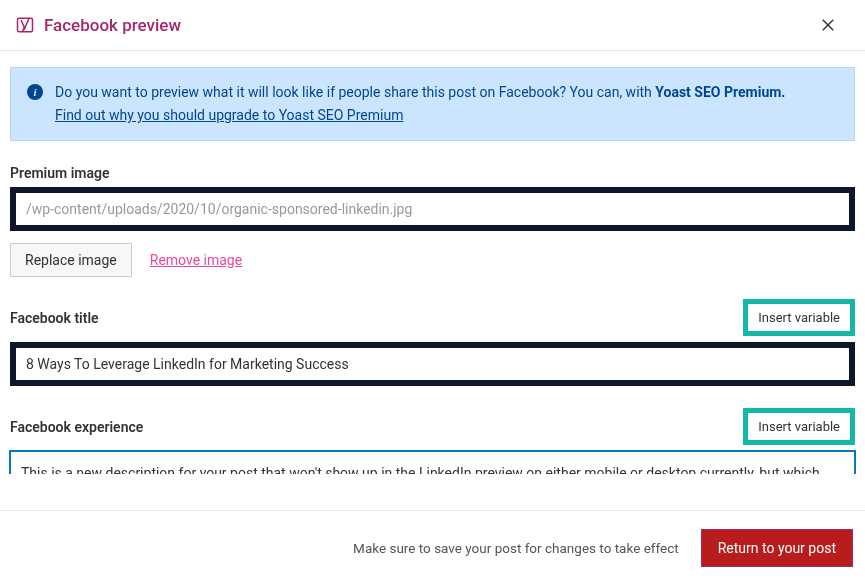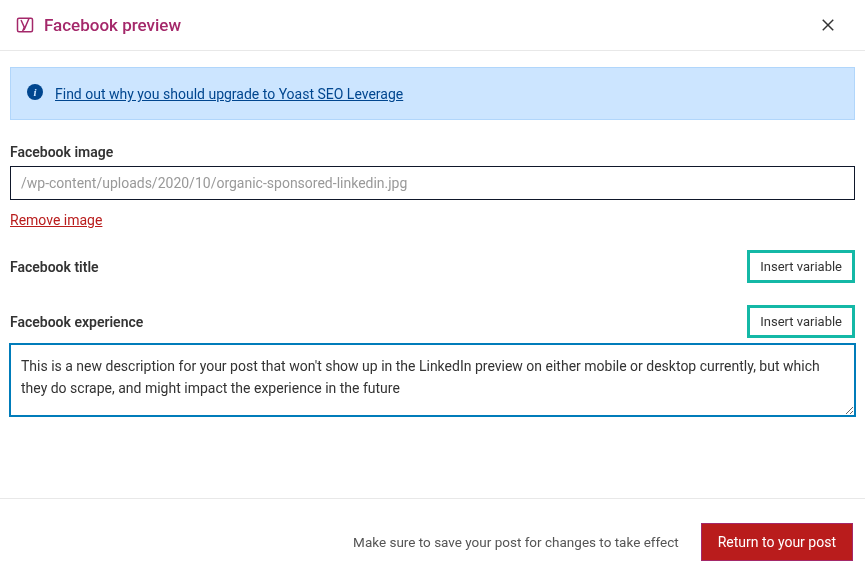--- a/index.html
+++ b/index.html
@@ -124,21 +124,21 @@
       display: block;
       margin-bottom: 6px;
     }
     .form-row .form-label {
       margin-bottom: 0;
     }
     .text-input {
       width: 100%;
       padding: 8px 10px;
       font-size: 14px;
-      border: 1px solid #0f172a;
+      border: 6px solid #0f172a;
       color: #333;
       background: #fff;
       font-family: inherit;
     }
     .text-input.readonly {
       color: #999;
     }
     .textarea-input {
       width: 100%;
       padding: 10px 10px;
@@ -166,36 +166,36 @@
       background: #f7f7f7;
       border: 1px solid #ccc;
       padding: 8px 14px;
       font-size: 14px;
       color: #333;
       cursor: pointer;
       font-family: inherit;
     }
     .btn-insert {
       background: #fff;
-      border: 3px solid #14b8a6;
+      border: 5px solid #14b8a6;
       padding: 6px 10px;
       font-size: 13px;
       color: #333;
       cursor: pointer;
       font-family: inherit;
     }
     .remove-link {
-      color: #b91c1c;
+      color: #ec4899;
       text-decoration: underline;
       font-size: 14px;
       cursor: pointer;
     }
     .modal-footer {
       border-top: 1px solid #e8e8e8;
-      padding: 24px 12px;
+      padding: 18px 12px;
       display: flex;
       justify-content: flex-end;
       align-items: center;
       gap: 22px;
       margin-top: 36px;
     }
     .footer-text {
       font-size: 13.5px;
       color: #555;
     }
@@ -228,37 +228,42 @@
         <line x1="5" y1="5" x2="19" y2="19"></line>
         <line x1="19" y1="5" x2="5" y2="19"></line>
       </svg>
     </button>
   </div>
 
   <div class="modal-body">
     <div class="alert-box">
       <span class="info-icon">i</span>
       <div class="alert-content">
-        <a href="#" class="alert-link">Find out why you should upgrade to Yoast SEO Leverage</a>
+        <span class="alert-text">
+          <span>Do you want to preview what it will look like if people share this post on Facebook? You can, with </span><strong>Yoast SEO Premium.</strong>
+        </span>
+        <a href="#" class="alert-link">Find out why you should upgrade to Yoast SEO Premium</a>
       </div>
     </div>
 
     <div class="form-group">
-      <label class="form-label">Facebook image</label>
+      <label class="form-label">Premium image</label>
       <input type="text" class="text-input readonly" readonly="" value="/wp-content/uploads/2020/10/organic-sponsored-linkedin.jpg" style="">
       <div class="image-actions">
+        <button class="btn-secondary">Replace image</button>
         <a class="remove-link">Remove image</a>
       </div>
     </div>
 
     <div class="form-group">
       <div class="form-row">
         <label class="form-label">Facebook title</label>
         <button class="btn-insert">Insert variable</button>
       </div>
+      <input type="text" class="text-input" value="8 Ways To Leverage LinkedIn for Marketing Success" style="">
     </div>
 
     <div class="form-group">
       <div class="form-row">
         <label class="form-label">Facebook experience</label>
         <button class="btn-insert">Insert variable</button>
       </div>
       <textarea class="textarea-input focused" style="">This is a new description for your post that won't show up in the LinkedIn preview on either mobile or desktop currently, but which they do scrape, and might impact the experience in the future</textarea>
     </div>
   </div>

